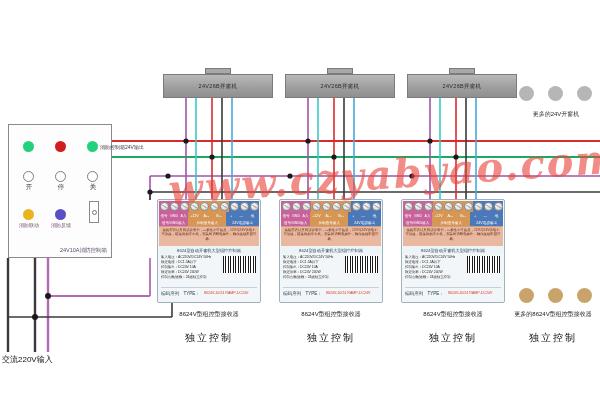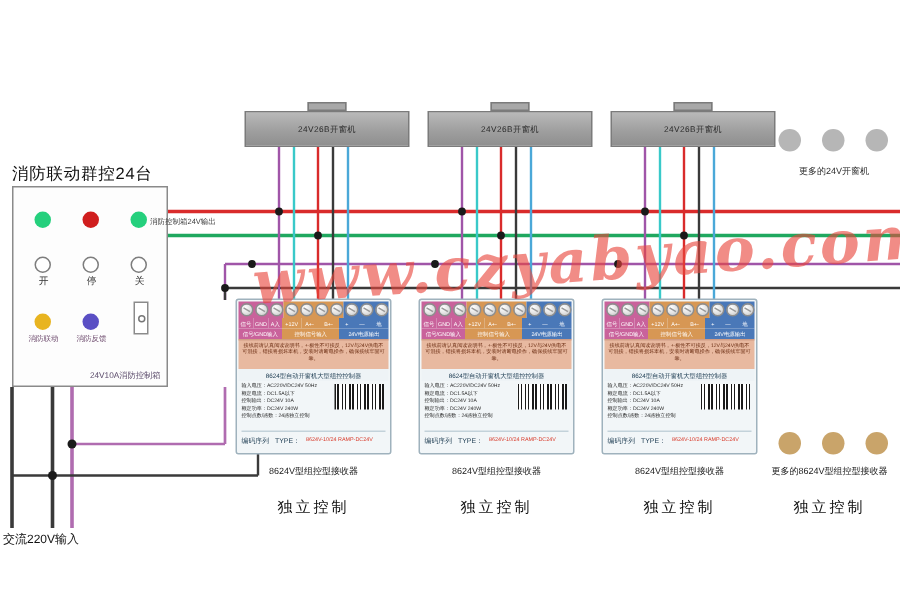--- a/index.html
+++ b/index.html
@@ -244,21 +244,20 @@
         <circle cx="290" cy="176" r="2.6"></circle>
         <circle cx="430" cy="141" r="2.6"></circle>
         <circle cx="456" cy="157" r="2.6"></circle>
         <circle cx="412" cy="176" r="2.6"></circle>
         <circle cx="35" cy="317" r="3"></circle>
         <circle cx="48" cy="296" r="3"></circle>
       </g>
     </g>
   </svg>
 
-  <div class="panel-title">消防联动群控24台</div>
 
   <div class="panel-box">
     <div class="lamp g" style="left:14px;top:16px;"></div>
     <div class="lamp r" style="left:46px;top:16px;"></div>
     <div class="lamp g" style="left:78px;top:16px;"></div>
 
     <div class="btn-ring" style="left:14px;top:46px;"></div>
     <div class="btn-ring" style="left:46px;top:46px;"></div>
     <div class="btn-ring" style="left:78px;top:46px;"></div>
 

